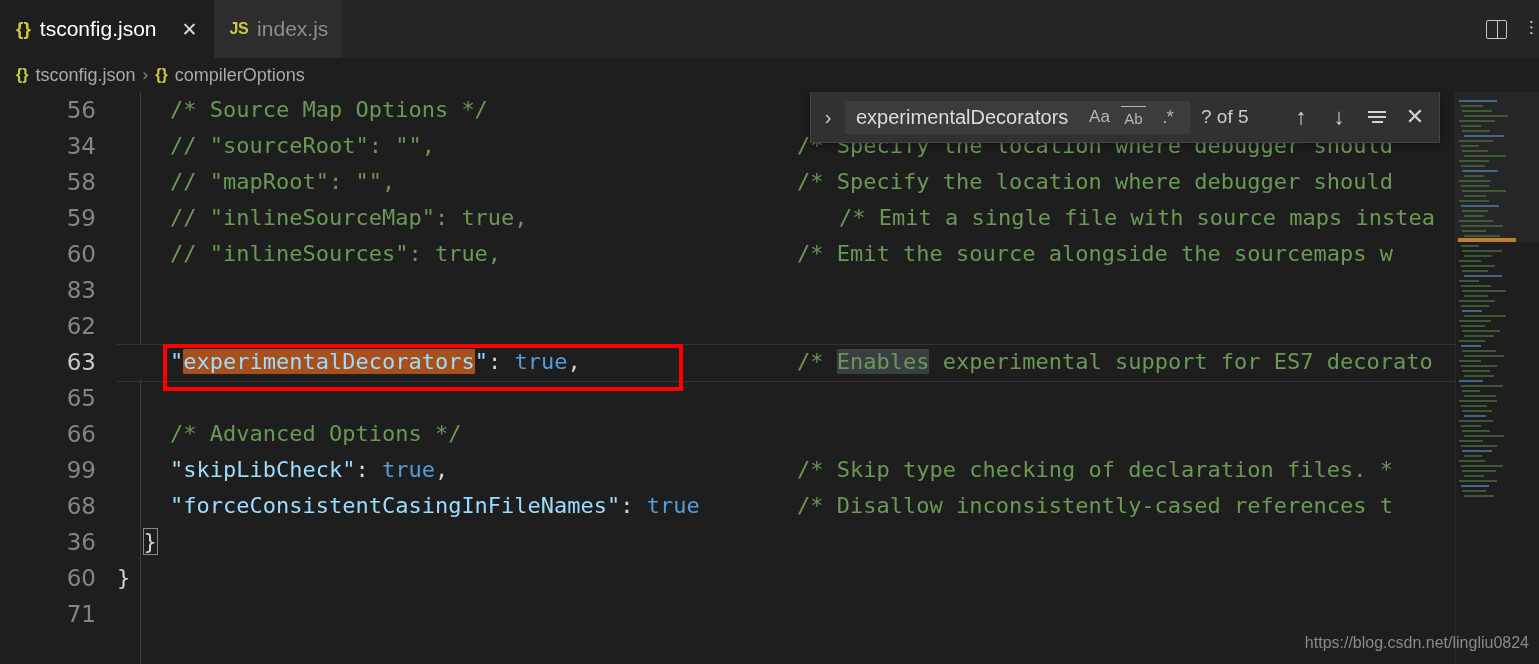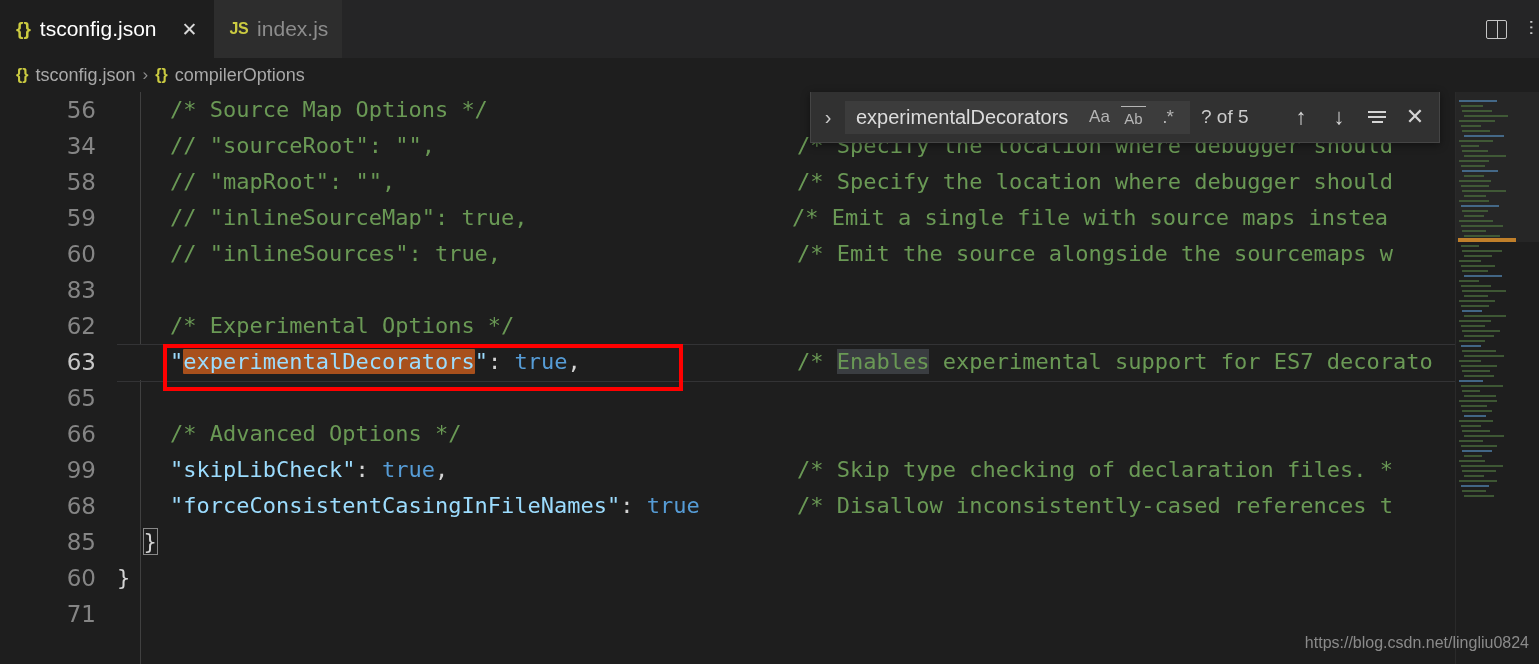--- a/index.html
+++ b/index.html
@@ -233,30 +233,30 @@
       <span>compilerOptions</span>
     </div>
   </div>
 
   <div class="editor">
     <div class="indent-guide" style="left:140px;top:0;height:572px;"></div>
     <div class="code-area" id="code-area">
         <div class="line"><span class="lnum">56</span><span class="content"><span class="p">    </span><span class="c">/* Source Map Options */</span></span></div>
         <div class="line"><span class="lnum">34</span><span class="content"><span class="p">    </span><span class="c">// "sourceRoot": "",</span></span><span class="content c" style="left: 797px;">/* Specify the location where debugger should</span></div>
         <div class="line"><span class="lnum">58</span><span class="content"><span class="p">    </span><span class="c">// "mapRoot": "",</span></span><span class="content c" style="left: 797px;">/* Specify the location where debugger should</span></div>
-        <div class="line"><span class="lnum">59</span><span class="content"><span class="p">    </span><span class="c">// "inlineSourceMap": true,</span></span><span class="content c" style="left: 792px;">/* Emit a single file with source maps instea</span></div>
+        <div class="line"><span class="lnum">59</span><span class="content"><span class="p">    </span><span class="c">// "inlineSourceMap": true,</span></span><span class="content c" style="left: 839px;">/* Emit a single file with source maps instea</span></div>
         <div class="line"><span class="lnum">60</span><span class="content"><span class="p">    </span><span class="c">// "inlineSources": true,</span></span><span class="content c" style="left: 797px;">/* Emit the source alongside the sourcemaps w</span></div>
         <div class="line"><span class="lnum">83</span><span class="content"></span></div>
-        <div class="line"><span class="lnum">62</span><span class="content"><span class="p">    </span><span class="c">/* Experimental Options */</span></span></div>
+        <div class="line"><span class="lnum">62</span></div>
         <div class="line current"><span class="lnum">63</span><span class="content"><span class="p">    </span><span class="k">"</span><span class="k findmatch-current">experimentalDecorators</span><span class="k">"</span><span class="p">: </span><span class="b">true</span><span class="p">,</span></span><span class="content c" style="left: 797px;"><span>/* </span><span class="occurrence">Enables</span><span> experimental support for ES7 decorato</span></span></div>
         <div class="line"><span class="lnum">65</span><span class="content"></span></div>
         <div class="line"><span class="lnum">66</span><span class="content"><span class="p">    </span><span class="c">/* Advanced Options */</span></span></div>
         <div class="line"><span class="lnum">99</span><span class="content"><span class="p">    </span><span class="k">"skipLibCheck"</span><span class="p">: </span><span class="b">true</span><span class="p">,</span></span><span class="content c" style="left: 797px;">/* Skip type checking of declaration files. *</span></div>
         <div class="line"><span class="lnum">68</span><span class="content"><span class="p">    </span><span class="k">"forceConsistentCasingInFileNames"</span><span class="p">: </span><span class="b">true</span></span><span class="content c" style="left: 797px;">/* Disallow inconsistently-cased references t</span></div>
-        <div class="line"><span class="lnum">85</span><span class="content"><span class="p">  </span><span class="p bracket-match">}</span></span></div>
+        <div class="line"><span class="lnum">36</span><span class="content"><span class="p">  </span><span class="p bracket-match">}</span></span></div>
         <div class="line"><span class="lnum">60</span><span class="content"><span class="p">}</span></span></div>
         <div class="line"><span class="lnum">71</span><span class="content"></span></div>
       </div>
   </div>
 
   <div class="minimap">
     <div class="mm-slider"></div>
     <div id="mm-lines">
         <div class="mm-line" style="left: 3px; top: 8px; width: 38px; background: rgb(79, 127, 168); opacity: 0.75;"></div>
         <div class="mm-line" style="left: 4.5px; top: 13px; width: 22px; background: rgb(74, 107, 60); opacity: 0.75;"></div>

